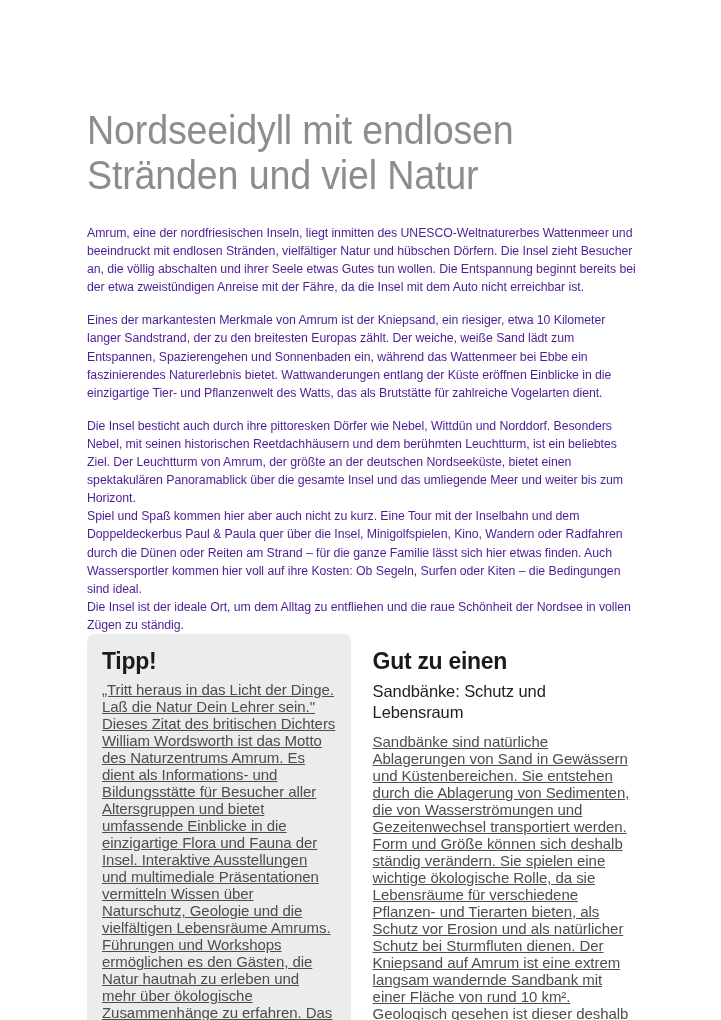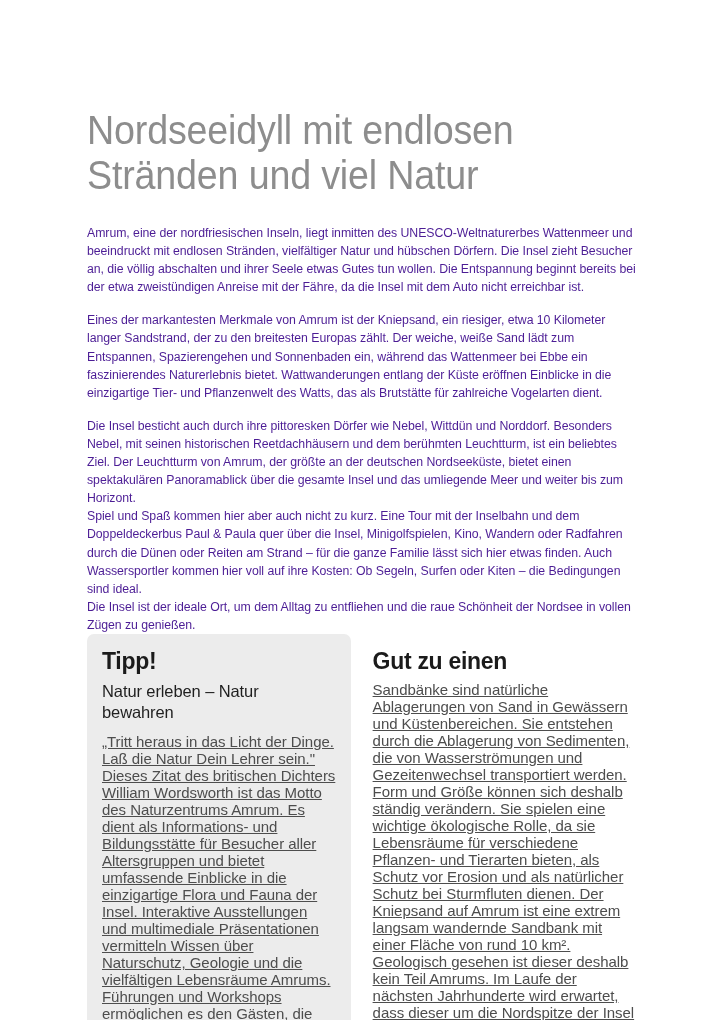--- a/index.html
+++ b/index.html
@@ -118,34 +118,34 @@
   <div class="content">
 
     <h1 class="headline">Nordseeidyll mit endlosen
 Stränden und viel Natur</h1>
 
     <div class="body-block">
       <p class="para">Amrum, eine der nordfriesischen Inseln, liegt inmitten des UNESCO-Weltnaturerbes Wattenmeer und beeindruckt mit endlosen Stränden, vielfältiger Natur und hübschen Dörfern. Die Insel zieht Besucher an, die völlig abschalten und ihrer Seele etwas Gutes tun wollen. Die Entspannung beginnt bereits bei der etwa zweistündigen Anreise mit der Fähre, da die Insel mit dem Auto nicht erreichbar ist.</p>
       <p class="para">Eines der markantesten Merkmale von Amrum ist der Kniepsand, ein riesiger, etwa 10 Kilometer langer Sandstrand, der zu den breitesten Europas zählt. Der weiche, weiße Sand lädt zum Entspannen, Spazierengehen und Sonnenbaden ein, während das Wattenmeer bei Ebbe ein faszinierendes Naturerlebnis bietet. Wattwanderungen entlang der Küste eröffnen Einblicke in die einzigartige Tier- und Pflanzenwelt des Watts, das als Brutstätte für zahlreiche Vogelarten dient.</p>
       <p class="para tight">Die Insel besticht auch durch ihre pittoresken Dörfer wie Nebel, Wittdün und Norddorf. Besonders Nebel, mit seinen historischen Reetdachhäusern und dem berühmten Leuchtturm, ist ein beliebtes Ziel. Der Leuchtturm von Amrum, der größte an der deutschen Nordseeküste, bietet einen spektakulären Panoramablick über die gesamte Insel und das umliegende Meer und weiter bis zum Horizont.</p>
       <p class="para tight">Spiel und Spaß kommen hier aber auch nicht zu kurz. Eine Tour mit der Inselbahn und dem Doppeldeckerbus Paul &amp; Paula quer über die Insel, Minigolfspielen, Kino, Wandern oder Radfahren durch die Dünen oder Reiten am Strand – für die ganze Familie lässt sich hier etwas finden. Auch Wassersportler kommen hier voll auf ihre Kosten: Ob Segeln, Surfen oder Kiten – die Bedingungen sind ideal.</p>
-      <p class="para tight">Die Insel ist der ideale Ort, um dem Alltag zu entfliehen und die raue Schönheit der Nordsee in vollen Zügen zu genießen.</p>
+      <p class="para tight">Die Insel ist der ideale Ort, um dem Alltag zu entfliehen und die raue Schönheit der Nordsee in vollen Zügen zu ständig.</p>
     </div>
 
   </div>
 
   <div class="columns">
 
     <div class="col col-boxed">
       <h2 class="col-title">Tipp!</h2>
-      <h3 class="col-subtitle">Natur erleben – Natur
-bewahren</h3>
       <p class="col-body">„Tritt heraus in das Licht der Dinge. Laß die Natur Dein Lehrer sein." Dieses Zitat des britischen Dichters William Wordsworth ist das Motto des Naturzentrums Amrum. Es dient als Informations- und Bildungsstätte für Besucher aller Altersgruppen und bietet umfassende Einblicke in die einzigartige Flora und Fauna der Insel. Interaktive Ausstellungen und multimediale Präsentationen vermitteln Wissen über Naturschutz, Geologie und die vielfältigen Lebensräume Amrums. Führungen und Workshops ermöglichen es den Gästen, die Natur hautnah zu erleben und mehr über ökologische Zusammenhänge zu erfahren. Das Zentrum engagiert sich aktiv für den Schutz der Umwelt und fördert nachhaltiges Verhalten.</p>
     </div>
 
     <div class="col col-plain">
       <h2 class="col-title">Gut zu einen</h2>
+      <h3 class="col-subtitle">Sandbänke: Schutz und
+Lebensraum</h3>
       <p class="col-body">Sandbänke sind natürliche Ablagerungen von Sand in Gewässern und Küstenbereichen. Sie entstehen durch die Ablagerung von Sedimenten, die von Wasserströmungen und Gezeitenwechsel transportiert werden. Form und Größe können sich deshalb ständig verändern. Sie spielen eine wichtige ökologische Rolle, da sie Lebensräume für verschiedene Pflanzen- und Tierarten bieten, als Schutz vor Erosion und als natürlicher Schutz bei Sturmfluten dienen.  Der Kniepsand auf Amrum ist eine extrem langsam wandernde Sandbank mit einer Fläche von rund 10 km². Geologisch gesehen ist dieser deshalb kein Teil Amrums. Im Laufe der nächsten Jahrhunderte wird erwartet, dass dieser um die Nordspitze der Insel herum wandert.</p>
     </div>
 
   </div>
 
 </div>
 
 </body></html>

